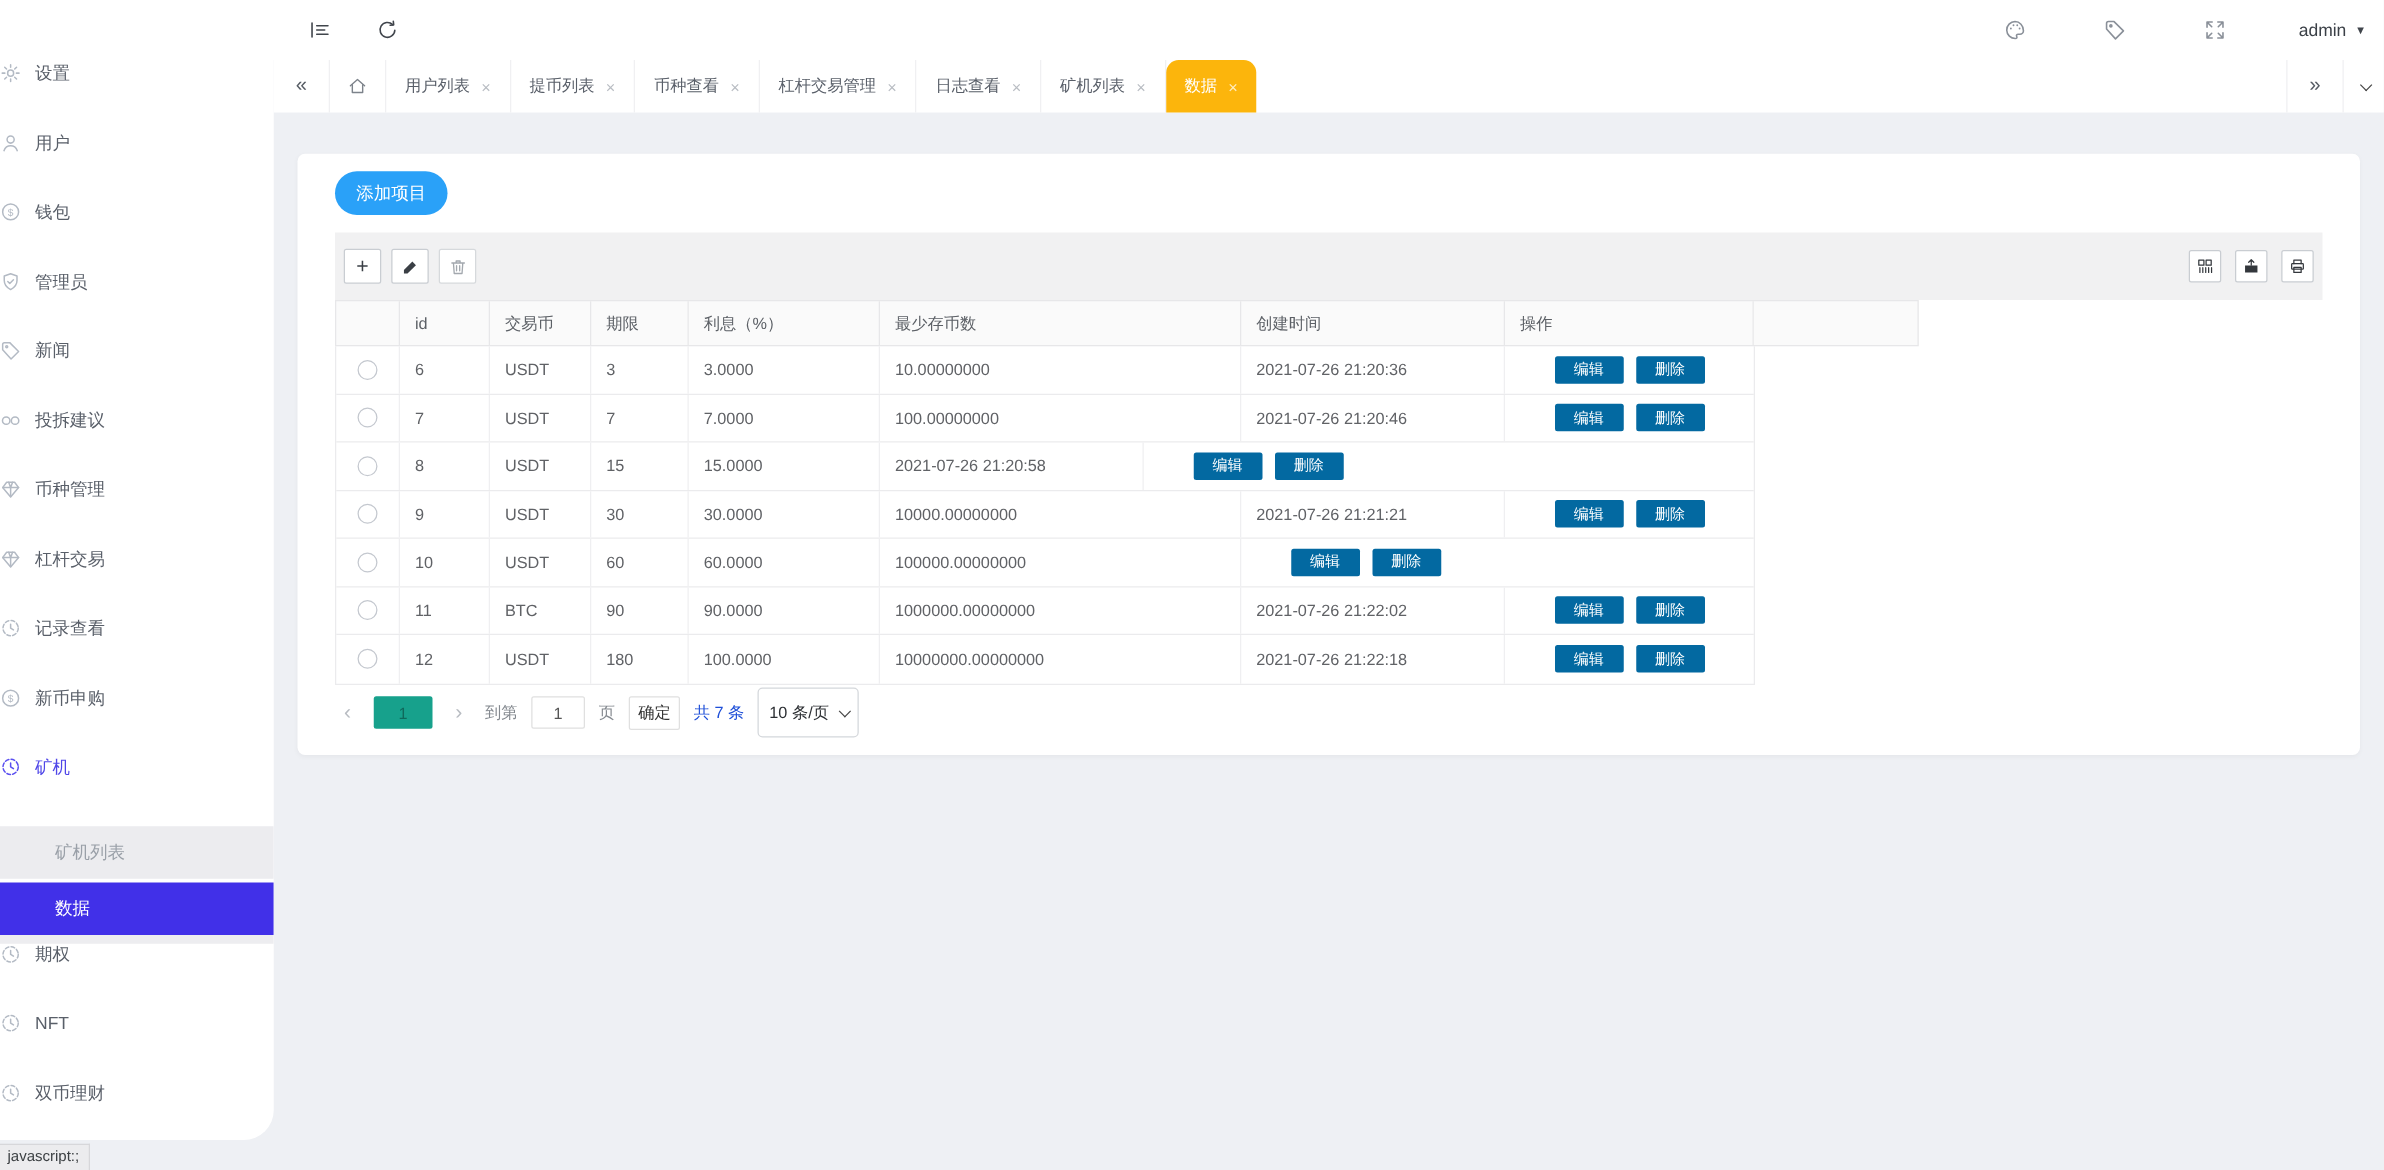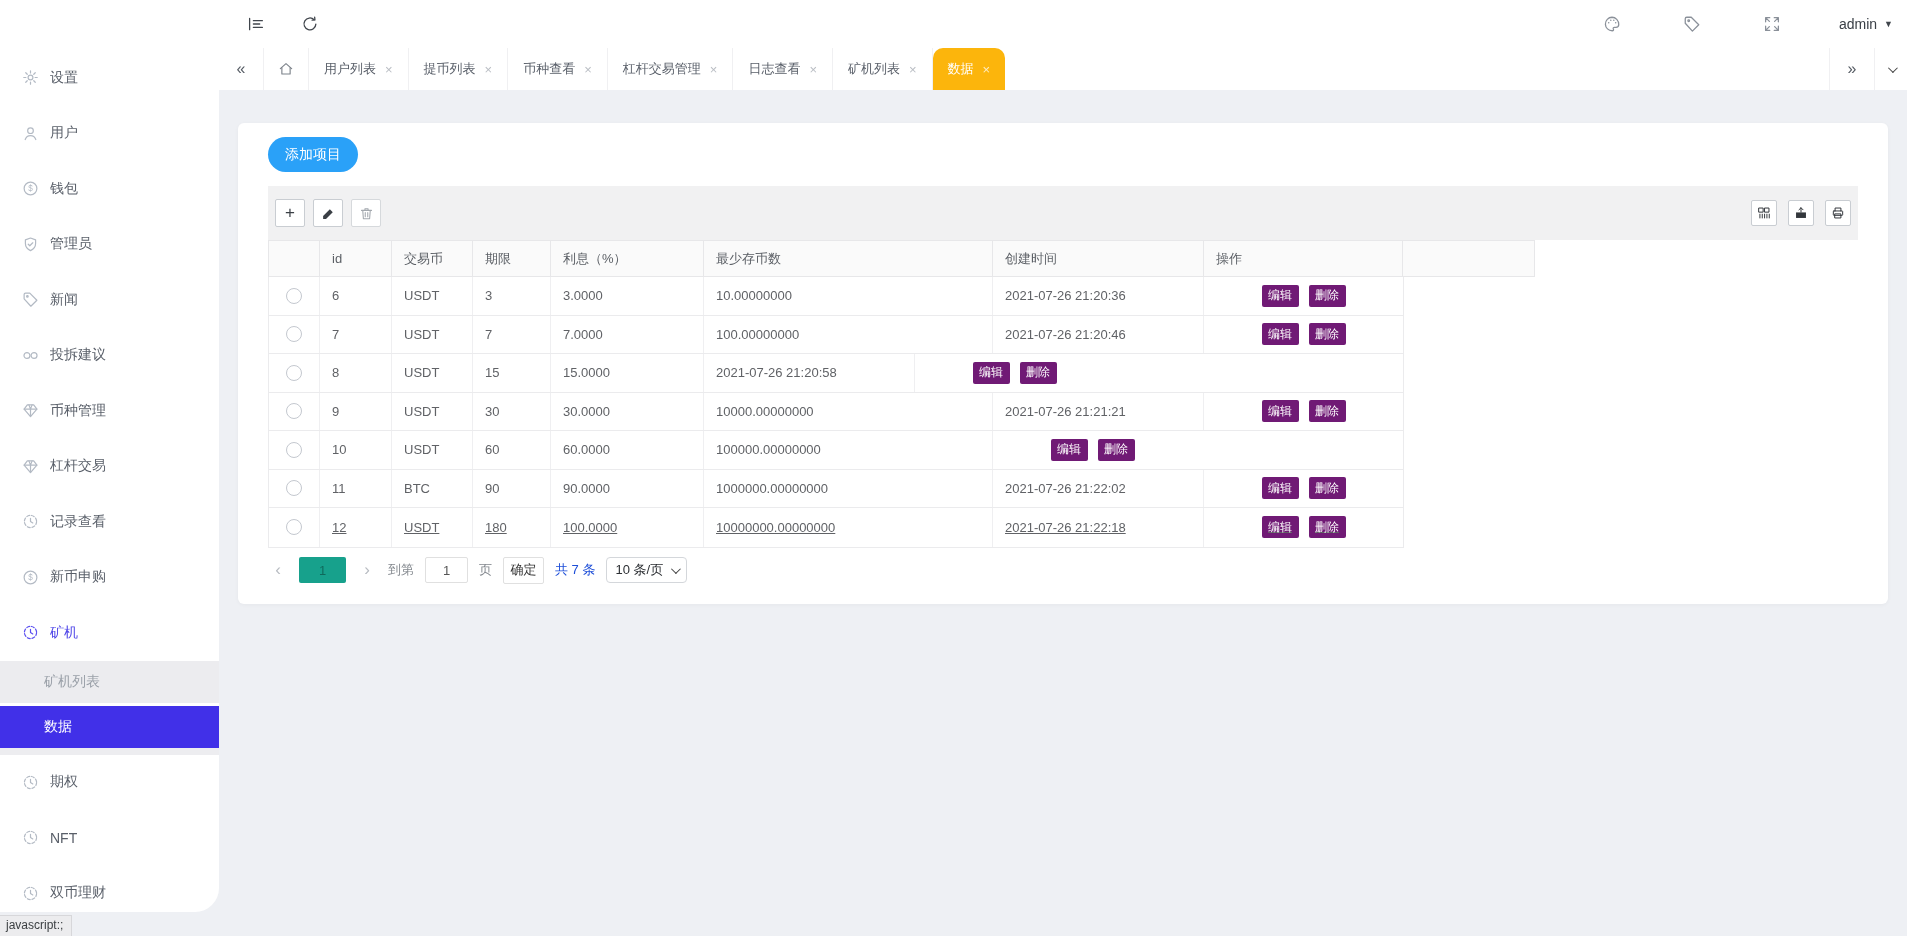--- a/index.html
+++ b/index.html
@@ -14,21 +14,21 @@
   .topbar-left { position:absolute; left:247px; top:0; height:48px; display:flex; align-items:center; gap:36px; color:#40454c; }
   .topbar-right { position:absolute; right:14px; top:0; height:48px; display:flex; align-items:center; gap:62px; color:#8a9099; }
   .tb-icon { width:18px; height:18px; cursor:pointer; }
   .admin-wrap { display:flex; align-items:center; gap:7px; color:#3b4047; font-size:14px; cursor:pointer; margin-left:-4px; }
   .caret { font-size:9px; color:#40454c; }
 
   
   .sidebar { position:absolute; left:0; top:0; width:219px; height:912px; background:#fff;
     border-radius:0 0 24px 0; z-index:6; overflow:hidden; }
   .nav { padding-top:50px; }
-  .nav-item { height:55.5px; display:flex; align-items:center; padding-left:22px; color:#595f69; font-size:14px; cursor:pointer; }
+  .nav-item { height:55.5px; display:flex; align-items:flex-start; color:#595f69; font-size:14px; cursor:pointer; }
   .nav-item .nico { width:17px; height:17px; margin-right:11px; color:#b3bac4; flex:0 0 auto; }
   .nav-item.active { color:#4f46e8; }
   .nav-item.active .nico { color:#5a4ff0; }
   .sub-item { height:42px; display:flex; align-items:center; padding-left:44px; font-size:14px; color:#595f69; cursor:pointer; }
   .sub-item.muted { background:#ececef; color:#9aa0a8; margin-bottom:3px; }
   .sub-item.active { background:#4130e8; color:#fff; }
   .sub-strip { height:7px; background:#ededf0; }
 
   
   .tabbar { position:absolute; left:219px; top:48px; width:1688px; height:42px; background:#fff; display:flex; align-items:stretch; z-index:4; }
@@ -61,42 +61,42 @@
     display:flex; align-items:center; justify-content:center; color:#33373c; cursor:pointer; }
   .t-sq svg { width:14px; height:14px; }
 
   
   .tbl { margin:0 30px; font-size:13px; color:#606266; }
   .thead { display:flex; width:1267px; background:#fafafa; border:1px solid #e7e7e9; color:#5c6066; }
   .thead .th { height:35px; display:flex; align-items:center; padding-left:12px; border-right:1px solid #e7e7e9; }
   .thead .th:last-child { border-right:none; }
   .tbody { width:1136px; border-left:1px solid #ebebed; border-right:1px solid #ebebed; border-bottom:1px solid #ebebed; }
   .tr { display:flex; height:38.5px; border-bottom:1px solid #ebebed; }
-  .tr:last-child { border-bottom:none;text-decoration:underline; }
+  .tr:last-child { border-bottom:none; }
   .td { display:flex; align-items:center; padding-left:12px; border-right:1px solid #efeff1; overflow:hidden; }
   .td.c7 { border-right:none; }
   .c0 { width:51px; justify-content:center; padding-left:0; }
   .c1 { width:72px; } .c2 { width:81px; } .c3 { width:78px; } .c4 { width:153px; }
   .c5 { width:289px; } .c6 { width:211px; } .c7 { width:199px; } .c8 { width:131px; border-right:none; }
   .radio { width:16px; height:16px; border:1px solid #c4c8cf; border-radius:50%; background:#fff; cursor:pointer; }
   .actions { justify-content:center; gap:10px; padding-left:0; }
-  .abtn { width:37px; height:22px; border:none; border-radius:2px; background:#701a75; color:#fff; font-size:12px;
+  .abtn { width:55px; height:22px; border:none; border-radius:2px; background:#0369a1; color:#fff; font-size:12px;
     cursor:pointer; font-family:inherit; }
 
   
   .pager { margin:9px 0 0 30px; display:flex; align-items:center; gap:11px; font-size:13px; color:#84898f; height:27px; }
   .pg-arrow { width:20px; text-align:center; color:#b8bcc2; font-size:17px; cursor:pointer; }
   .pg-cur { width:47px; height:26px; background:#17a18c; border-radius:2px; color:rgba(0,0,0,.35);
     display:flex; align-items:center; justify-content:center; cursor:default; }
   .pg-input { width:43px; height:26px; border:1px solid #e0e0e0; border-radius:2px; text-align:center;
     font-size:13px; color:#555; font-family:inherit; background:#fff; }
   .pg-ok { width:41px; height:27px; background:#fff; border:1px solid #e0e0e0; border-radius:2px;
     font-size:13px; color:#333; cursor:pointer; font-family:inherit; }
   .pg-total { color:#1d4ed8; }
-  .pg-select { height:26px; border:1px solid #d4d7db; border-radius:4px; background:#fff; display:flex;
+  .pg-select { height:40px; border:1px solid #d4d7db; border-radius:4px; background:#fff; display:flex;
     align-items:center; gap:8px; padding:0 8px; color:#2c2f33; cursor:pointer; }
   .chev { width:7px; height:7px; border-right:1.8px solid #444; border-bottom:1.8px solid #444;
     transform:rotate(45deg) translateY(-2px); }
 
   
   .statusbar { position:absolute; left:0; bottom:0; height:21px; background:#ececee; border:1px solid #d7d7da;
     border-left:none; border-bottom:none; padding:2px 8px 0 6px; font-size:12px; color:#3c4043; z-index:9; }
 </style>
 </head>
 <body>

